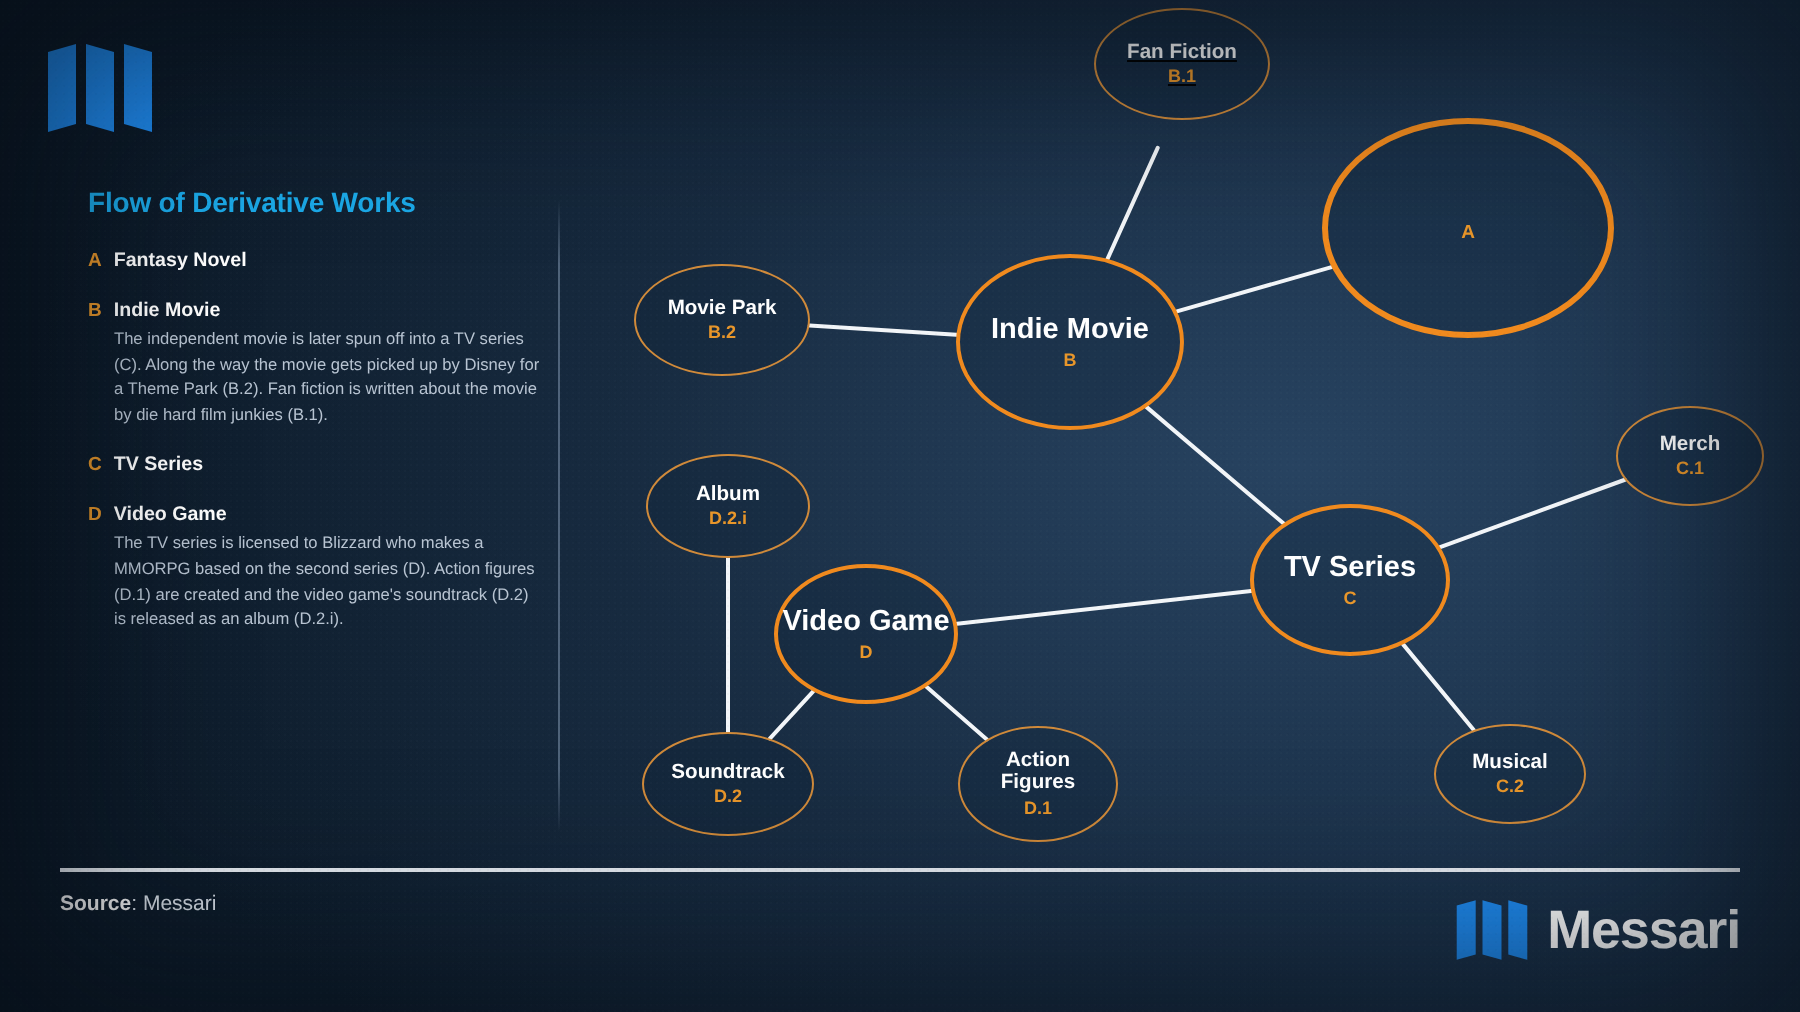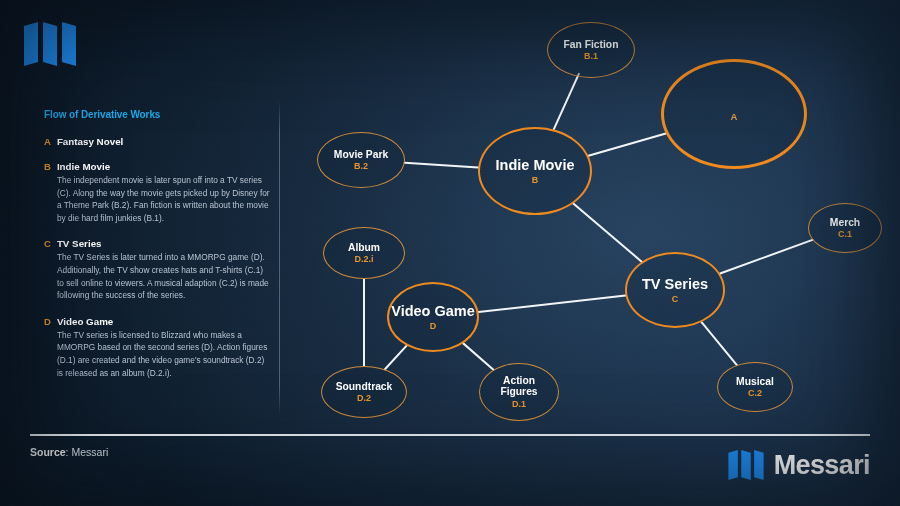--- a/index.html
+++ b/index.html
@@ -59,25 +59,25 @@
   }
 
   
   #legend-panel {
     position: absolute;
     left: 44px;
     top: 93px;
     width: 226px;
   }
   #legend-heading {
-    font-size: 10px;
+    font-size: 14px;
     font-weight: bold;
     color: #1ba9e8;
     letter-spacing: -0.1px;
-    margin: 16px 0 16px 0;
+    margin: 0 0 16px 0;
     white-space: nowrap;
   }
   .legend-item { margin-bottom: 14px; }
   .legend-item-head {
     display: flex;
     align-items: baseline;
     gap: 6px;
     margin-bottom: 2px;
   }
   .legend-letter {
@@ -222,21 +222,20 @@
         <span class="legend-name">Indie Movie</span>
       </div>
       <div class="legend-desc">The independent movie is later spun off into a TV series (C). Along the way the movie gets picked up by Disney for a Theme Park (B.2). Fan fiction is written about the movie by die hard film junkies (B.1).</div>
     </div>
 
     <div class="legend-item">
       <div class="legend-item-head">
         <span class="legend-letter">C</span>
         <span class="legend-name">TV Series</span>
       </div>
-      <div class="legend-desc">The TV Series is later turned into a MMORPG game (D). Additionally, the TV show creates hats and T-shirts (C.1) to sell online to viewers. A musical adaption (C.2) is made following the success of the series.</div>
     </div>
 
     <div class="legend-item">
       <div class="legend-item-head">
         <span class="legend-letter">D</span>
         <span class="legend-name">Video Game</span>
       </div>
       <div class="legend-desc">The TV series is licensed to Blizzard who makes a MMORPG based on the second series (D). Action figures (D.1) are created and the video game's soundtrack (D.2) is released as an album (D.2.i).</div>
     </div>
   </div>
@@ -265,21 +264,21 @@
         <span class="n-code">B</span>
       </div>
       <div class="node primary" style="left: 625px; top: 252px; width: 100px; height: 76px;">
         <span class="n-label">TV Series</span>
         <span class="n-code">C</span>
       </div>
       <div class="node primary" style="left: 387px; top: 282px; width: 92px; height: 70px;">
         <span class="n-label">Video Game</span>
         <span class="n-code">D</span>
       </div>
-      <div class="node secondary" style="left: 547px; top: 22px; width: 88px; height: 56px;">
+      <div class="node secondary" style="left: 547px; top: 4px; width: 88px; height: 56px; text-decoration: underline;">
         <span class="n-label">Fan Fiction</span>
         <span class="n-code">B.1</span>
       </div>
       <div class="node secondary" style="left: 317px; top: 132px; width: 88px; height: 56px;">
         <span class="n-label">Movie Park</span>
         <span class="n-code">B.2</span>
       </div>
       <div class="node secondary" style="left: 808px; top: 203px; width: 74px; height: 50px;">
         <span class="n-label">Merch</span>
         <span class="n-code">C.1</span>

